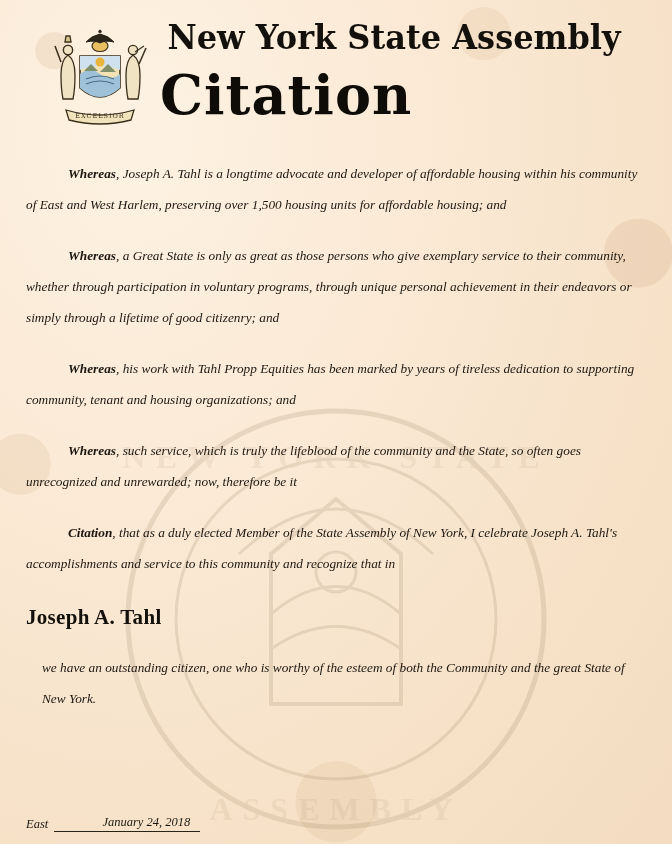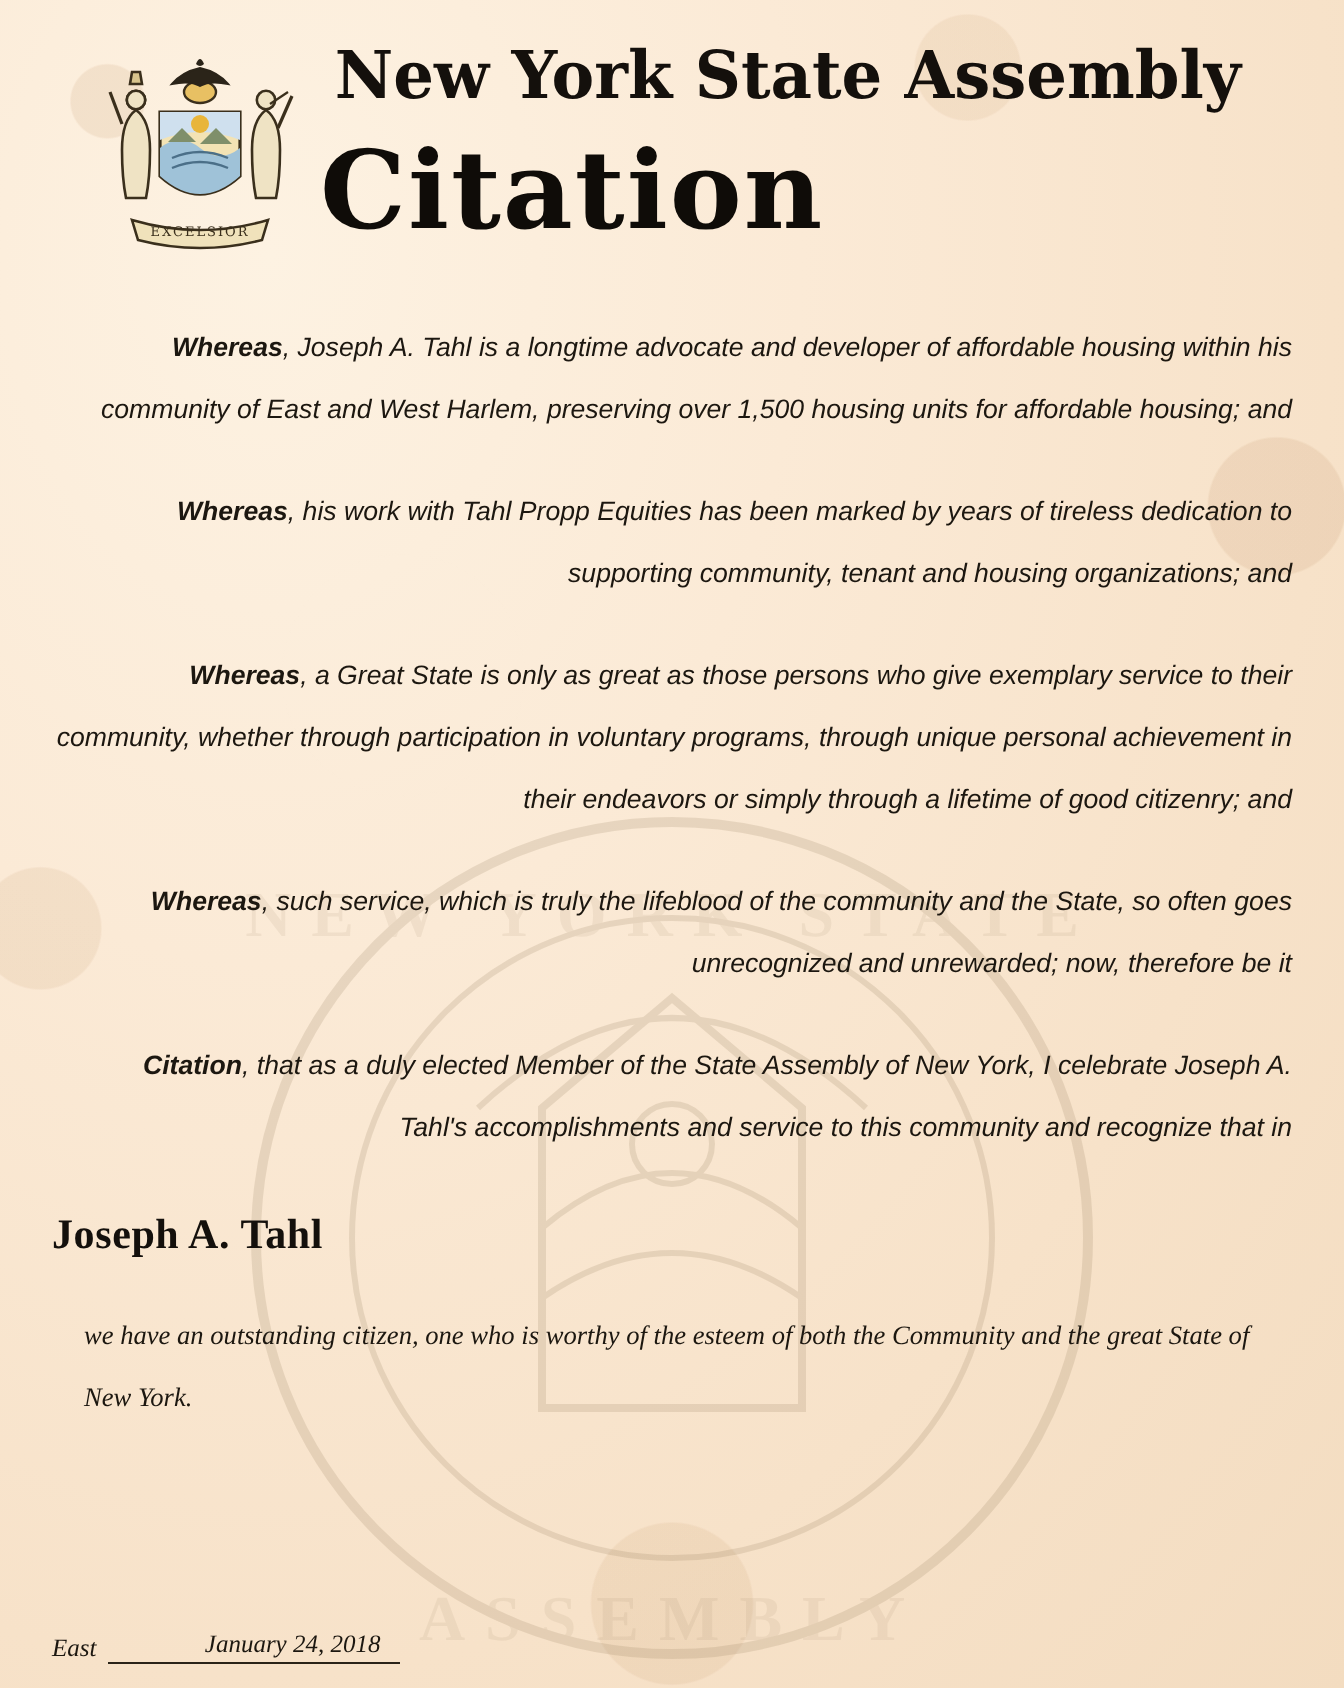--- a/index.html
+++ b/index.html
@@ -96,28 +96,28 @@
     margin-top: 6px;
     letter-spacing: 1px;
   }
 
   
   .body-wrap {
     position: relative;
     padding: 0 26px;
   }
   p.clause {
-    font-family: Liberation Sans, sans-serif;
+    font-family: Liberation Serif, serif;
     font-style: italic;
     font-size: 13.3px;
     line-height: 31px;
     color: #1c1710;
     margin: 0 0 20px 0;
     text-indent: 42px;
-    text-align: right;
+    text-align: left;
   }
   p.clause .lead {
     font-weight: bold;
     font-style: italic;
   }
   .honoree {
     text-align: left;
     font-family: "Liberation Serif", serif;
     font-weight: bold;
     font-size: 21px;
@@ -218,24 +218,24 @@
       <div class="title-line1">New York State Assembly</div>
       <div class="title-line2">Citation</div>
     </div>
   </div>
 
   <div class="body-wrap">
     <p class="clause">
       <span class="lead">Whereas</span><span>, Joseph A. Tahl is a longtime advocate and developer of affordable housing within his community of East and West Harlem, preserving over 1,500 housing units for affordable housing; and</span>
     </p>
     <p class="clause">
+      <span class="lead">Whereas</span><span>, a Great State is only as great as those persons who give exemplary service to their community, whether through participation in voluntary programs, through unique personal achievement in their endeavors or simply through a lifetime of good citizenry; and</span>
+    </p>
+    <p class="clause">
       <span class="lead">Whereas</span><span>, his work with Tahl Propp Equities has been marked by years of tireless dedication to supporting community, tenant and housing organizations; and</span>
-    </p>
-    <p class="clause">
-      <span class="lead">Whereas</span><span>, a Great State is only as great as those persons who give exemplary service to their community, whether through participation in voluntary programs, through unique personal achievement in their endeavors or simply through a lifetime of good citizenry; and</span>
     </p>
     <p class="clause">
       <span class="lead">Whereas</span><span>, such service, which is truly the lifeblood of the community and the State, so often goes unrecognized and unrewarded; now, therefore be it</span>
     </p>
     <p class="clause">
       <span class="lead">Citation</span><span>, that as a duly elected Member of the State Assembly of New York, I celebrate Joseph A. Tahl's accomplishments and service to this community and recognize that in</span>
     </p>
 
     <div class="honoree">Joseph A. Tahl</div>
 

